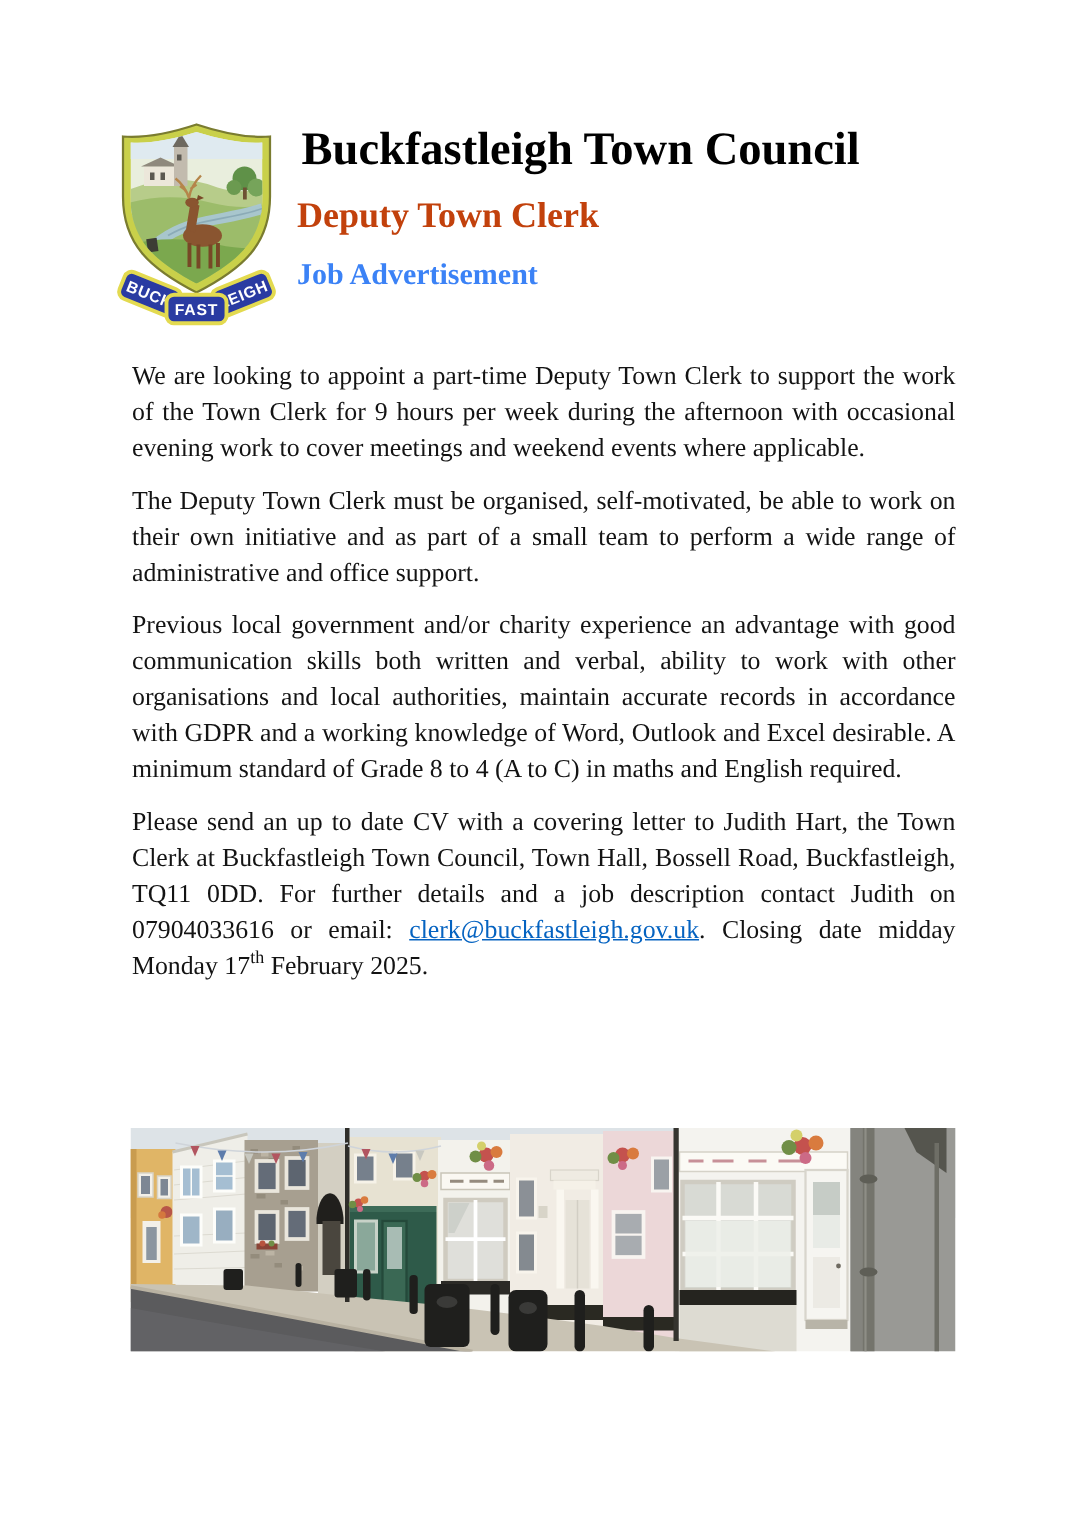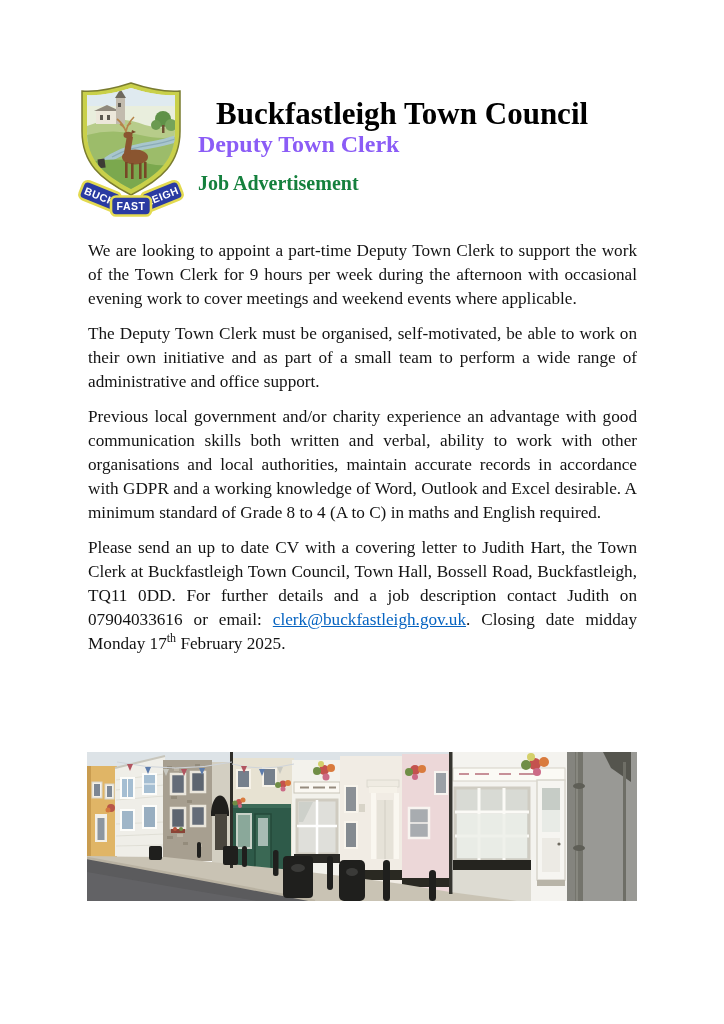--- a/index.html
+++ b/index.html
@@ -16,44 +16,44 @@
     position: absolute;
     left: 70px;
     top: 79px;
     width: 122px;
     height: 140px;
   }
   .title-h1 {
     position: absolute;
     left: 198px;
     top: 78px;
-    margin: 18px;
+    margin: 3px;
     font-size: 31px;
     font-weight: bold;
     color: #000;
     white-space: nowrap;
   }
   .title-h2 {
     position: absolute;
     left: 198px;
     top: 131px;
     margin: 0;
     font-size: 24px;
     font-weight: bold;
-    color: #8b5cf6;
+    color: #c2410c;
     white-space: nowrap;
   }
   .title-h3 {
     position: absolute;
     left: 198px;
     top: 172px;
     margin: 0;
     font-size: 20px;
     font-weight: bold;
-    color: #15803d;
+    color: #3b82f6;
     white-space: nowrap;
   }
   .body-text {
     position: absolute;
     left: 88px;
     top: 239px;
     width: 549px;
   }
   .body-text p {
     margin: 0 0 11px 0;

